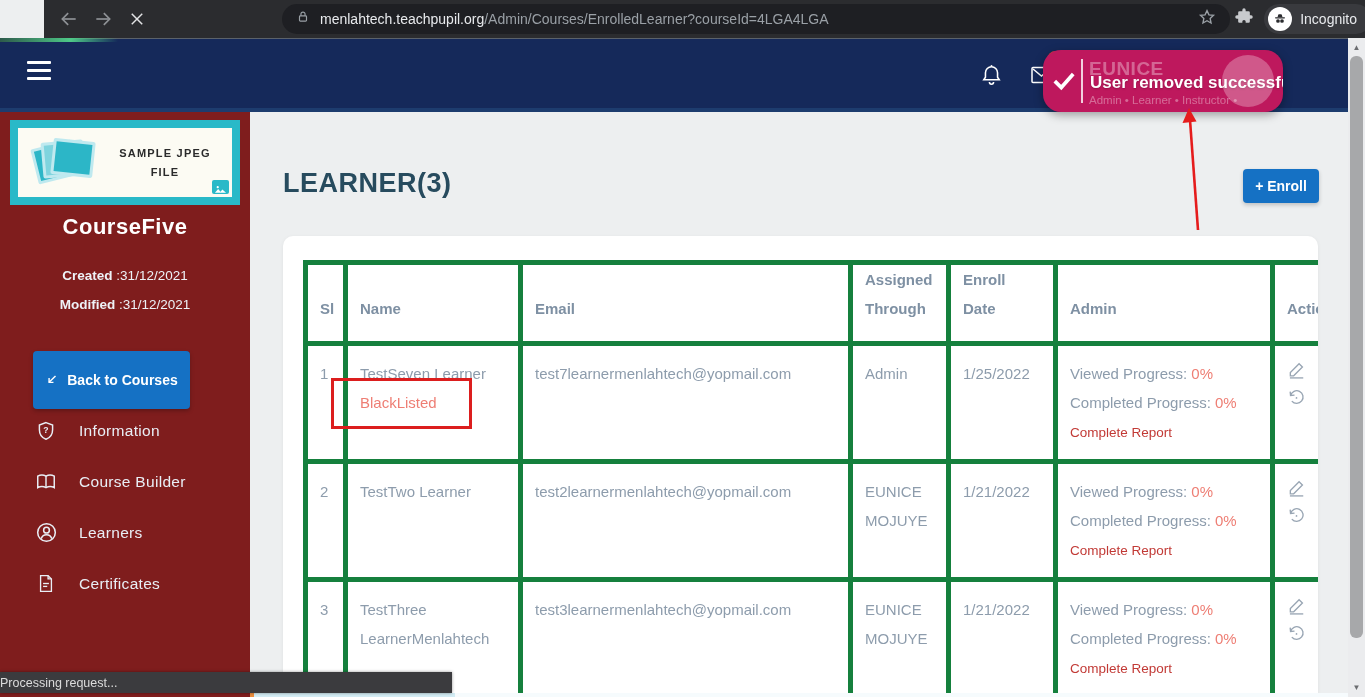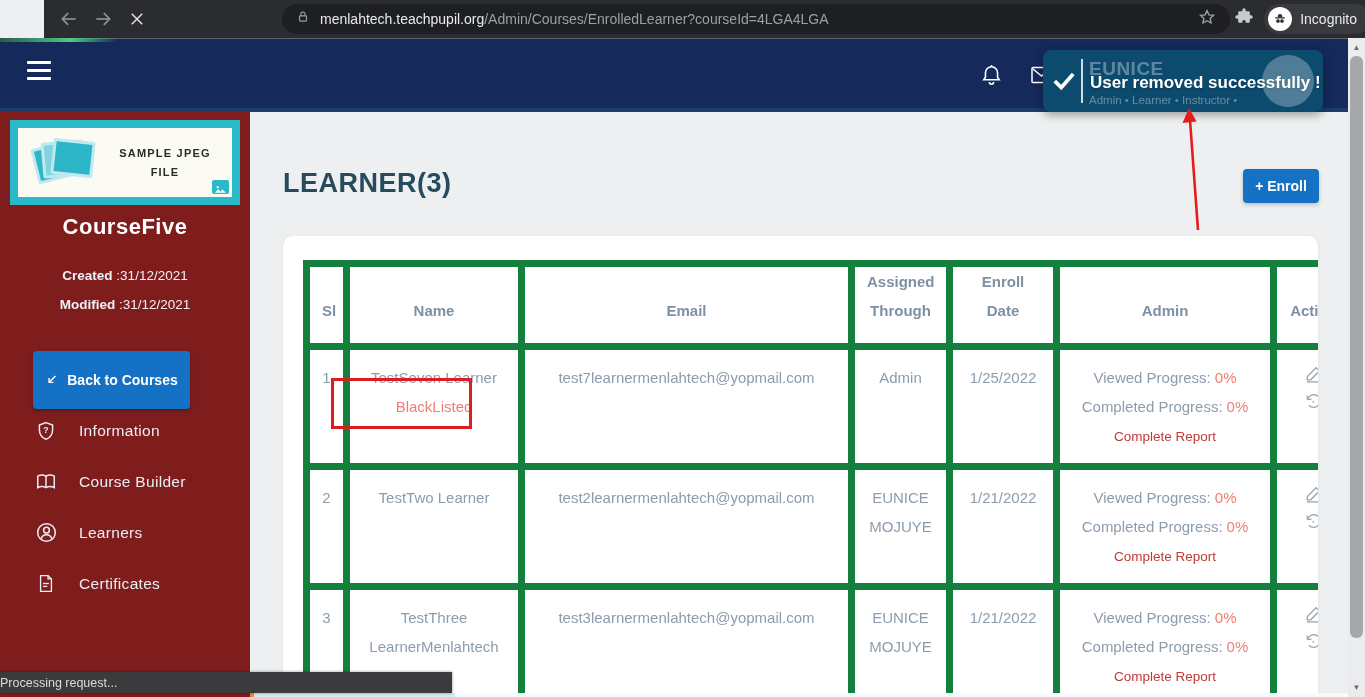--- a/index.html
+++ b/index.html
@@ -26,21 +26,21 @@
   .header-accent { position:absolute; left:0; bottom:0; width:100%; height:4px; background:#1d3c6e; }
   .load-strip { position:absolute; left:0; top:0; width:118px; height:4px; background:linear-gradient(90deg,#2d5a4b 0%,#4ec988 60%,rgba(78,201,136,0) 100%); }
   .top-hairline { position:absolute; left:0; top:0; width:100%; height:1px; background:rgba(150,146,120,.55); }
   .hamburger { position:absolute; left:27px; top:23px; width:24px; height:19px; display:flex; flex-direction:column; justify-content:space-between; cursor:pointer; }
   .hamburger div { height:3px; background:#fff; border-radius:1px; }
   .hdr-icons { position:absolute; right:310px; top:24px; display:flex; gap:24px; align-items:center; }
   .mail-wrap { position:relative; }
   .mail-badge { position:absolute; right:-9px; top:-12px; width:17px; height:17px; border-radius:50%; background:#d9453a; color:#fff; font-size:10px; font-weight:bold; display:flex; align-items:center; justify-content:center; }
 
   
-  .toast { position:absolute; left:1043px; top:50px; width:280px; height:62px; background:#0c4a6e; border-radius:8px; box-shadow:0 3px 10px rgba(0,0,0,.35); z-index:60; overflow:hidden; cursor:pointer; }
+  .toast { position:absolute; left:1043px; top:50px; width:240px; height:62px; background:#be185d; border-radius:18px; box-shadow:0 3px 10px rgba(0,0,0,.35); z-index:60; overflow:hidden; cursor:pointer; }
   .toast-check { position:absolute; left:8px; top:17px; }
   .toast-divider { position:absolute; left:38px; top:9px; width:2px; height:44px; background:rgba(255,255,255,.8); }
   .toast-user-name { position:absolute; left:46px; top:8px; font-size:19px; font-weight:bold; color:rgba(255,255,255,.34); letter-spacing:.5px; }
   .toast-msg { position:absolute; left:47px; top:23px; font-size:17px; font-weight:600; color:#fff; white-space:nowrap; text-shadow:0 1px 2px rgba(0,0,0,.25); }
   .toast-user-roles { position:absolute; left:46px; top:44px; font-size:11.5px; color:rgba(255,255,255,.36); }
   .toast-avatar { position:absolute; right:9px; top:5px; width:52px; height:52px; border-radius:50%; background:rgba(255,255,255,.28); }
 
   
   .sidebar { position:absolute; left:0; top:112px; width:250px; height:585px; background:#7f1d1d; z-index:8; color:#fff; }
   .course-card { position:absolute; left:10px; top:8px; width:230px; height:85px; background:#fcfbf3; border:8px solid #29b9c8; display:flex; align-items:center; }
@@ -61,21 +61,21 @@
   .menu-item .mi-icon { width:26px; margin-left:33px; display:flex; justify-content:center; }
   .menu-item .mi-label { margin-left:20px; font-size:15.5px; font-weight:500; color:#e9eef5; letter-spacing:.3px; }
 
   
   .main { position:absolute; left:250px; top:112px; width:1115px; height:585px; background:#edeff0; }
   .page-title { position:absolute; left:33px; top:56px; font-size:27px; font-weight:600; color:#274b5e; letter-spacing:.5px; }
   .enroll-btn { position:absolute; left:993px; top:57px; width:76px; height:34px; background:#1571c4; color:#fff; border:none; border-radius:4px; font-size:14px; font-weight:bold; cursor:pointer; font-family:inherit; box-shadow:0 2px 4px rgba(0,0,0,.2); }
   .card { position:absolute; left:33px; top:124px; width:1035px; height:461px; background:#fff; border-radius:10px 10px 0 0; box-shadow:0 1px 4px rgba(0,0,0,.06); padding:24px 20px 0 20px; overflow:hidden; }
   table { border-collapse:collapse; table-layout:fixed; width:1047px; font-size:15px; }
   col.c-sl{width:40px} col.c-name{width:175px} col.c-email{width:330px} col.c-assign{width:98px} col.c-date{width:107px} col.c-status{width:217px} col.c-action{width:80px}
-  th, td { border:7px solid #15803d; text-align:center; overflow:hidden;margin-top:10px; }
+  th, td { border:5px solid #15803d; text-align:left; overflow:hidden;margin-top:10px; }
   th { height:80px; vertical-align:bottom; padding:0 12px 18px 12px; color:#7e90a3; font-weight:bold; line-height:29px; }
   td { height:113px; vertical-align:top; padding:13px 12px; color:#8d9cac; line-height:29px; }
   .blacklisted { display:block; color:#ee7e74; }
   .pct { color:#ee7e74; margin-left:4px; }
   .report { display:inline-block; margin-top:2px; font-size:13.5px; font-weight:500; color:#c23a36; line-height:20px; cursor:pointer; }
   .action-cell { padding-left:12px; }
   .action-cell .act { display:block; height:24px; margin-bottom:4px; cursor:pointer; }
 
   
   .red-box { position:absolute; left:331px; top:378px; width:141px; height:51px; border:3px solid #dc1e1e; z-index:45; }

